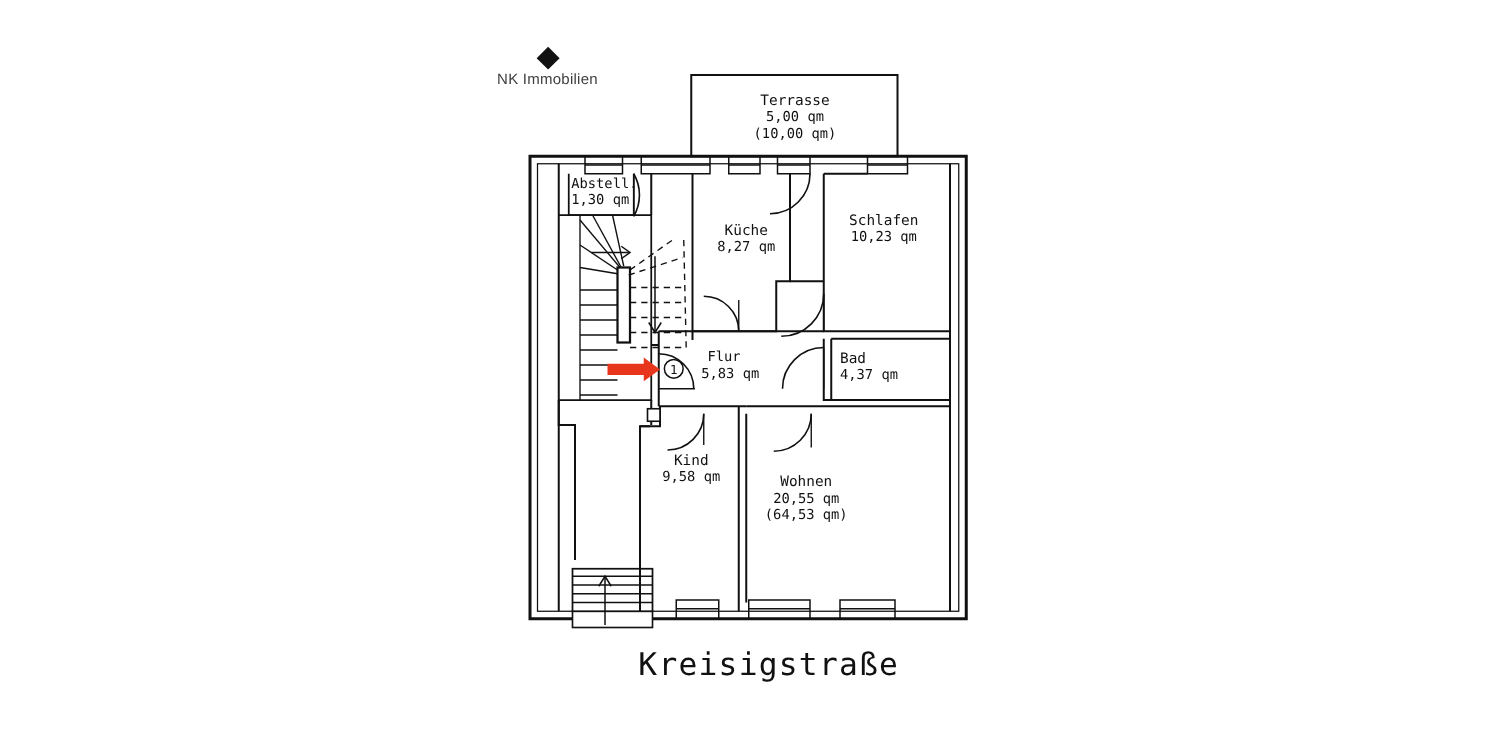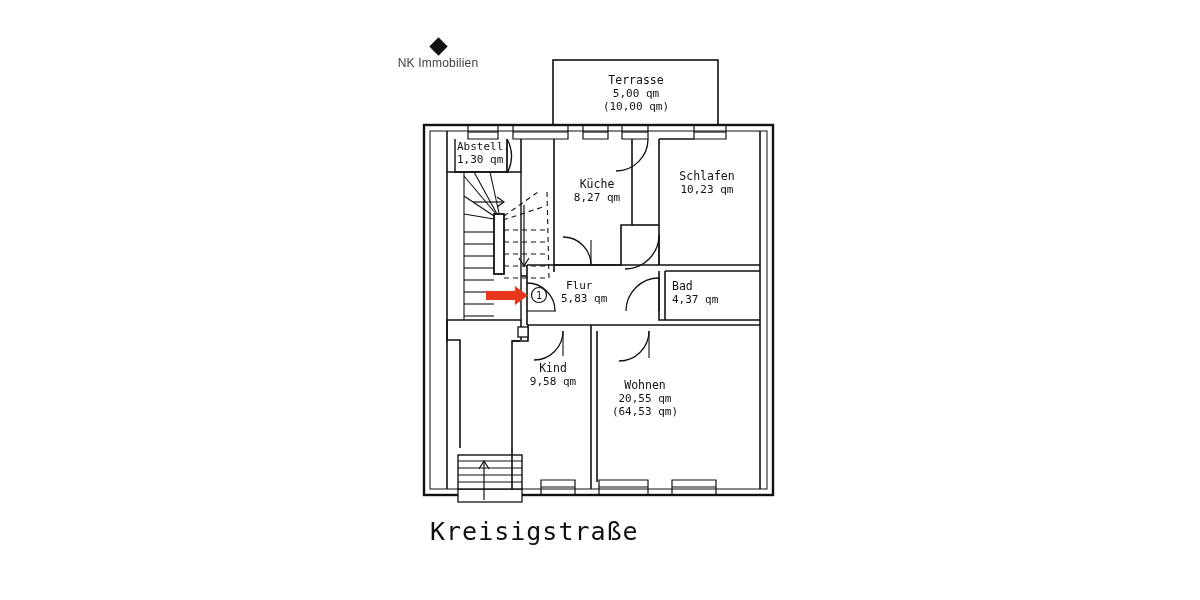--- a/index.html
+++ b/index.html
@@ -11,21 +11,21 @@
   #brand{position:absolute;left:373px;top:40px;width:130px;text-align:center;}
   #brand .diamond{width:13px;height:13px;background:#111;margin:0 auto 3px auto;
                   transform:rotate(45deg);}
   #brand .brandtext{font-family:"Liberation Sans",sans-serif;font-size:12px;
                     color:#404040;letter-spacing:.2px;white-space:nowrap;}
 
   
   #plan{position:absolute;left:0;top:0;width:1200px;height:600px;}
 
   
-  #street{position:absolute;left:430px;top:517px;width:370px;text-align:left;
+  #street{position:absolute;left:430px;top:517px;width:370px;text-align:center;
           font-family:"DejaVu Sans Mono",monospace;font-size:25px;color:#111;
           letter-spacing:1px;}
 
   .rlabel{font-family:"DejaVu Sans Mono",monospace;font-size:11px;fill:#111;}
   .rlabel.big{font-size:11.5px;}
   .marknum{font-family:"DejaVu Sans Mono",monospace;font-size:10px;fill:#111;}
 </style>
 </head>
 <body>
 

